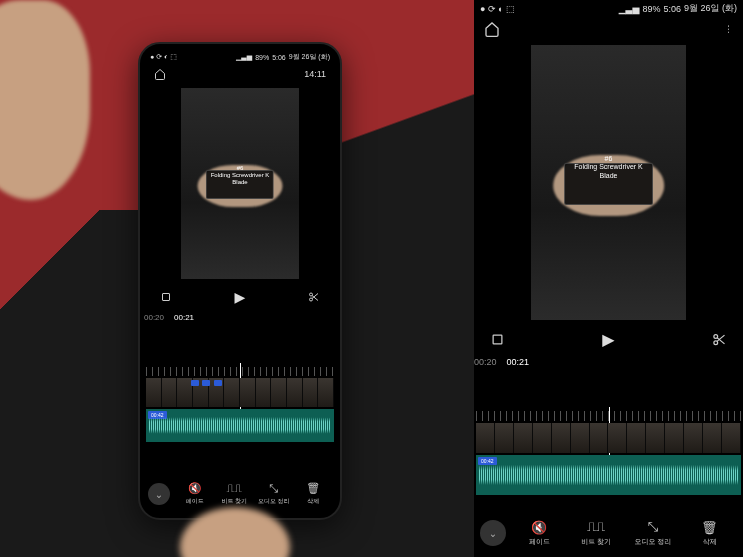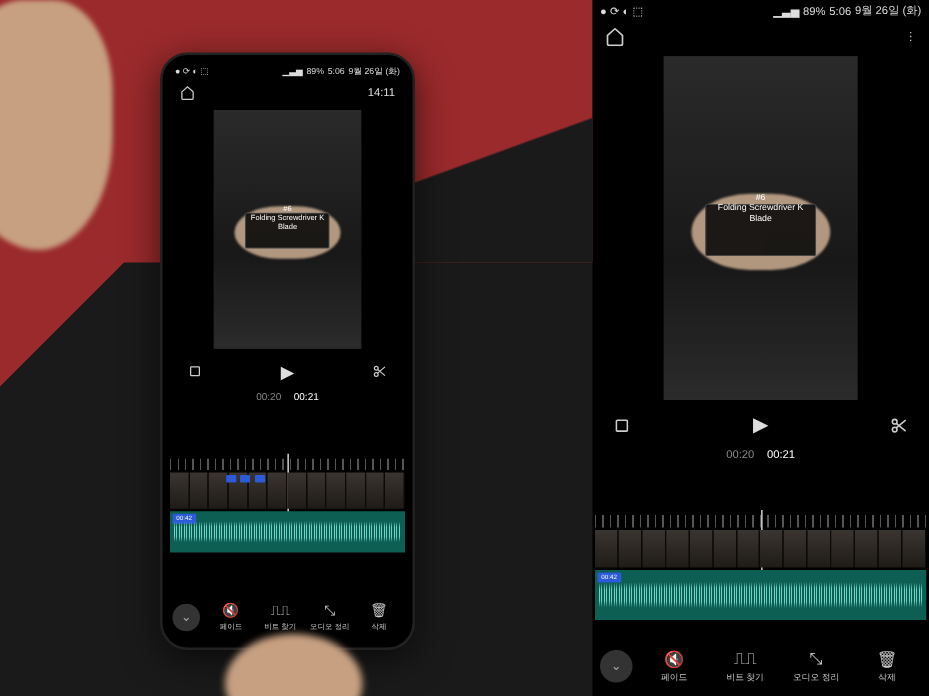--- a/index.html
+++ b/index.html
@@ -4,21 +4,21 @@
 <style>
   * { margin: 0; padding: 0; box-sizing: border-box; font-family: -apple-system, sans-serif; }
   body { width: 743px; height: 557px; display: flex; background: #000; }
   
   
   .left { width: 474px; height: 557px; position: relative; background: linear-gradient(135deg, #9b2a2c 0%, #9b2a2c 30%, #1a1a1a 30%, #1a1a1a 100%); overflow: hidden; }
   .desk-top { position: absolute; top: 0; left: 0; right: 0; height: 210px; background: #9b2a2c; }
   .desk-top::after { content: ""; position: absolute; top: 0; left: 0; right: 0; bottom: 0; background: linear-gradient(-20deg, #1a1a1a 30%, transparent 30.5%); }
   .hand-l { position: absolute; top: 0; left: -40px; width: 130px; height: 200px; background: #c7a081; border-radius: 50% 40% 50% 60%; filter: blur(2px); }
   .hand-b { position: absolute; bottom: -30px; left: 180px; width: 110px; height: 80px; background: #c7a081; border-radius: 50%; filter: blur(3px); }
-  .phone { position: absolute; top: 42px; left: 128px; width: 204px; height: 478px; background: #000; border-radius: 22px; border: 2px solid #222; box-shadow: 0 8px 30px rgba(0,0,0,.6); overflow: hidden; }
+  .phone { position: absolute; top: 42px; left: 138px; width: 204px; height: 478px; background: #000; border-radius: 22px; border: 2px solid #222; box-shadow: 0 8px 30px rgba(0,0,0,.6); overflow: hidden; }
   .phone .screen { padding: 6px 4px; height: 100%; display: flex; flex-direction: column; }
   
   
   .right { width: 269px; height: 557px; background: #000; display: flex; flex-direction: column; }
   
   
   .status { display: flex; justify-content: space-between; align-items: center; padding: 2px 6px; font-size: 9px; color: #ddd; }
   .phone .status { font-size: 7px; }
   .status .l, .status .r { display: flex; align-items: center; gap: 3px; }
   .titlebar { display: flex; justify-content: space-between; align-items: center; padding: 4px 10px; color: #ddd; font-size: 9px; }
@@ -27,21 +27,21 @@
   .right .preview { width: 155px; height: 275px; }
   .phone .preview { width: 118px; height: 200px; }
   .preview-person { position: absolute; inset: 0; background: linear-gradient(#2a2a2a 0%, #181818 60%, #2b2b2b 100%); }
   .preview-hands { position: absolute; bottom: 38%; left: 50%; transform: translateX(-50%); width: 72%; height: 22%; background: #cdae92; border-radius: 50% / 60%; opacity: .85; filter: blur(1px); }
   .preview-box { position: absolute; bottom: 42%; left: 50%; transform: translateX(-50%); width: 58%; height: 15%; background: rgba(10,10,10,.9); border: 1px solid rgba(255,255,255,.2); border-radius: 2px; }
   .preview-txt { position: absolute; top: 40%; left: 50%; transform: translateX(-50%); text-align: center; color: #fff; font-size: 6px; line-height: 1.2; white-space: nowrap; }
   .right .preview-txt { font-size: 7px; }
   .controls { display: flex; align-items: center; justify-content: space-between; padding: 6px 16px; color: #ddd; }
   .play { font-size: 14px; }
   .right .play { font-size: 16px; }
-  .timebar { display: flex; justify-content: center; gap: 10px; font-size: 8px; color: #888; padding: 2px 0 6px; }
+  .timebar { display: flex; gap: 10px; font-size: 8px; color: #888; padding: 2px 0 6px; }
   .right .timebar { font-size: 9px; }
   .timebar .cur { color: #fff; font-weight: 400; }
   .ruler { height: 10px; background: repeating-linear-gradient(90deg, #555 0, #555 1px, transparent 1px, transparent 6px); margin: 0 2px 2px; position: relative; }
   .ruler::after { content: ""; position: absolute; left: 50%; top: -4px; width: 1px; height: calc(100% + 60px); background: #fff; }
   .thumbs { height: 30px; margin: 0 2px 2px; display: flex; gap: 0; position: relative; }
   .thumbs .th { flex: 1; background: linear-gradient(#3a3530, #1f1b17); border-right: 1px solid #0a0a0a; }
   .thumbs .marker { position: absolute; top: 2px; width: 8px; height: 6px; background: #2b5bd8; border-radius: 1px; }
   .wave { height: 34px; margin: 0 2px; background: #0d5f53; position: relative; display: flex; align-items: center; padding: 0 3px; }
   .right .wave { height: 40px; }
   .wave .tag { position: absolute; left: 2px; top: 2px; background: #2b5bd8; color: #fff; font-size: 5px; padding: 1px 3px; border-radius: 1px; }

